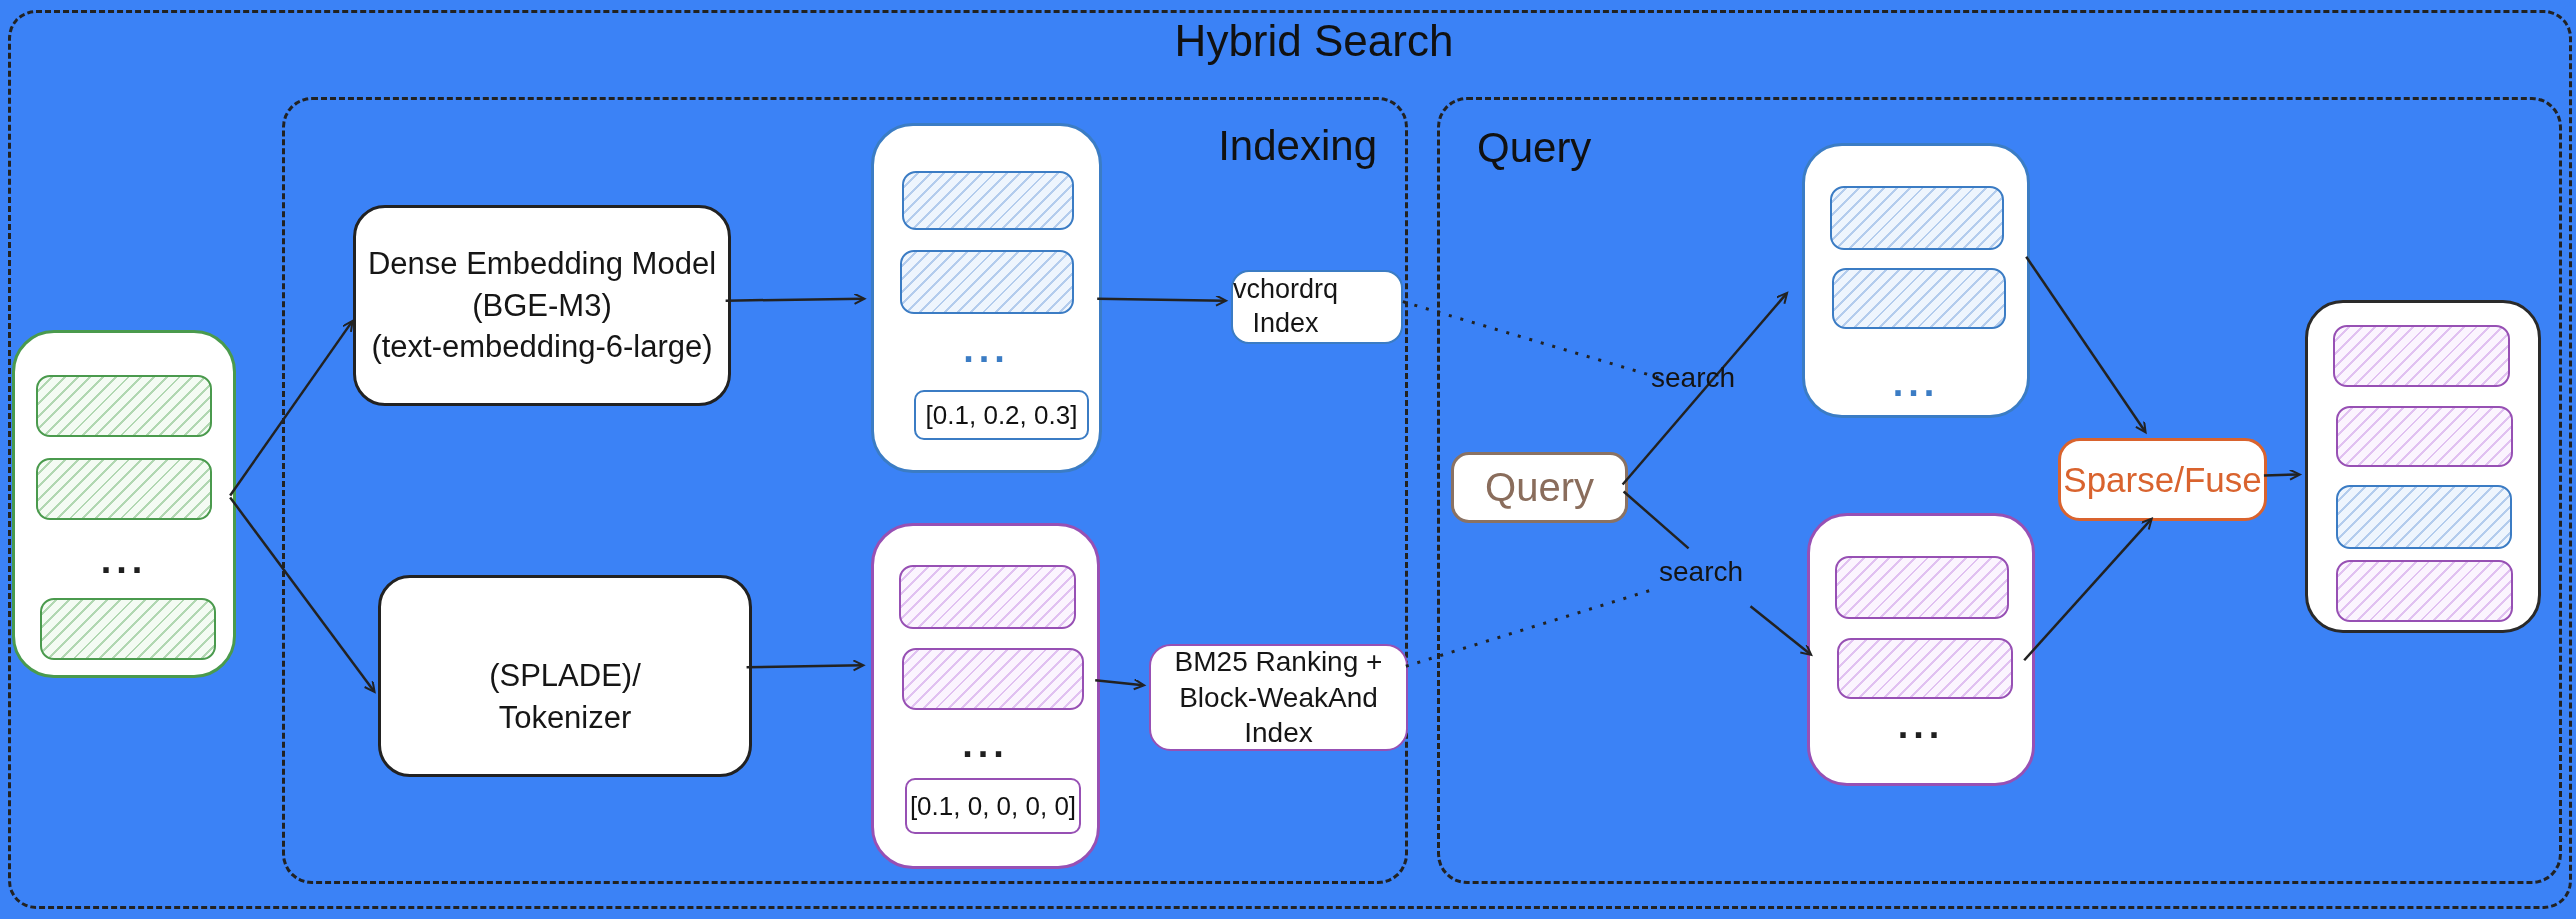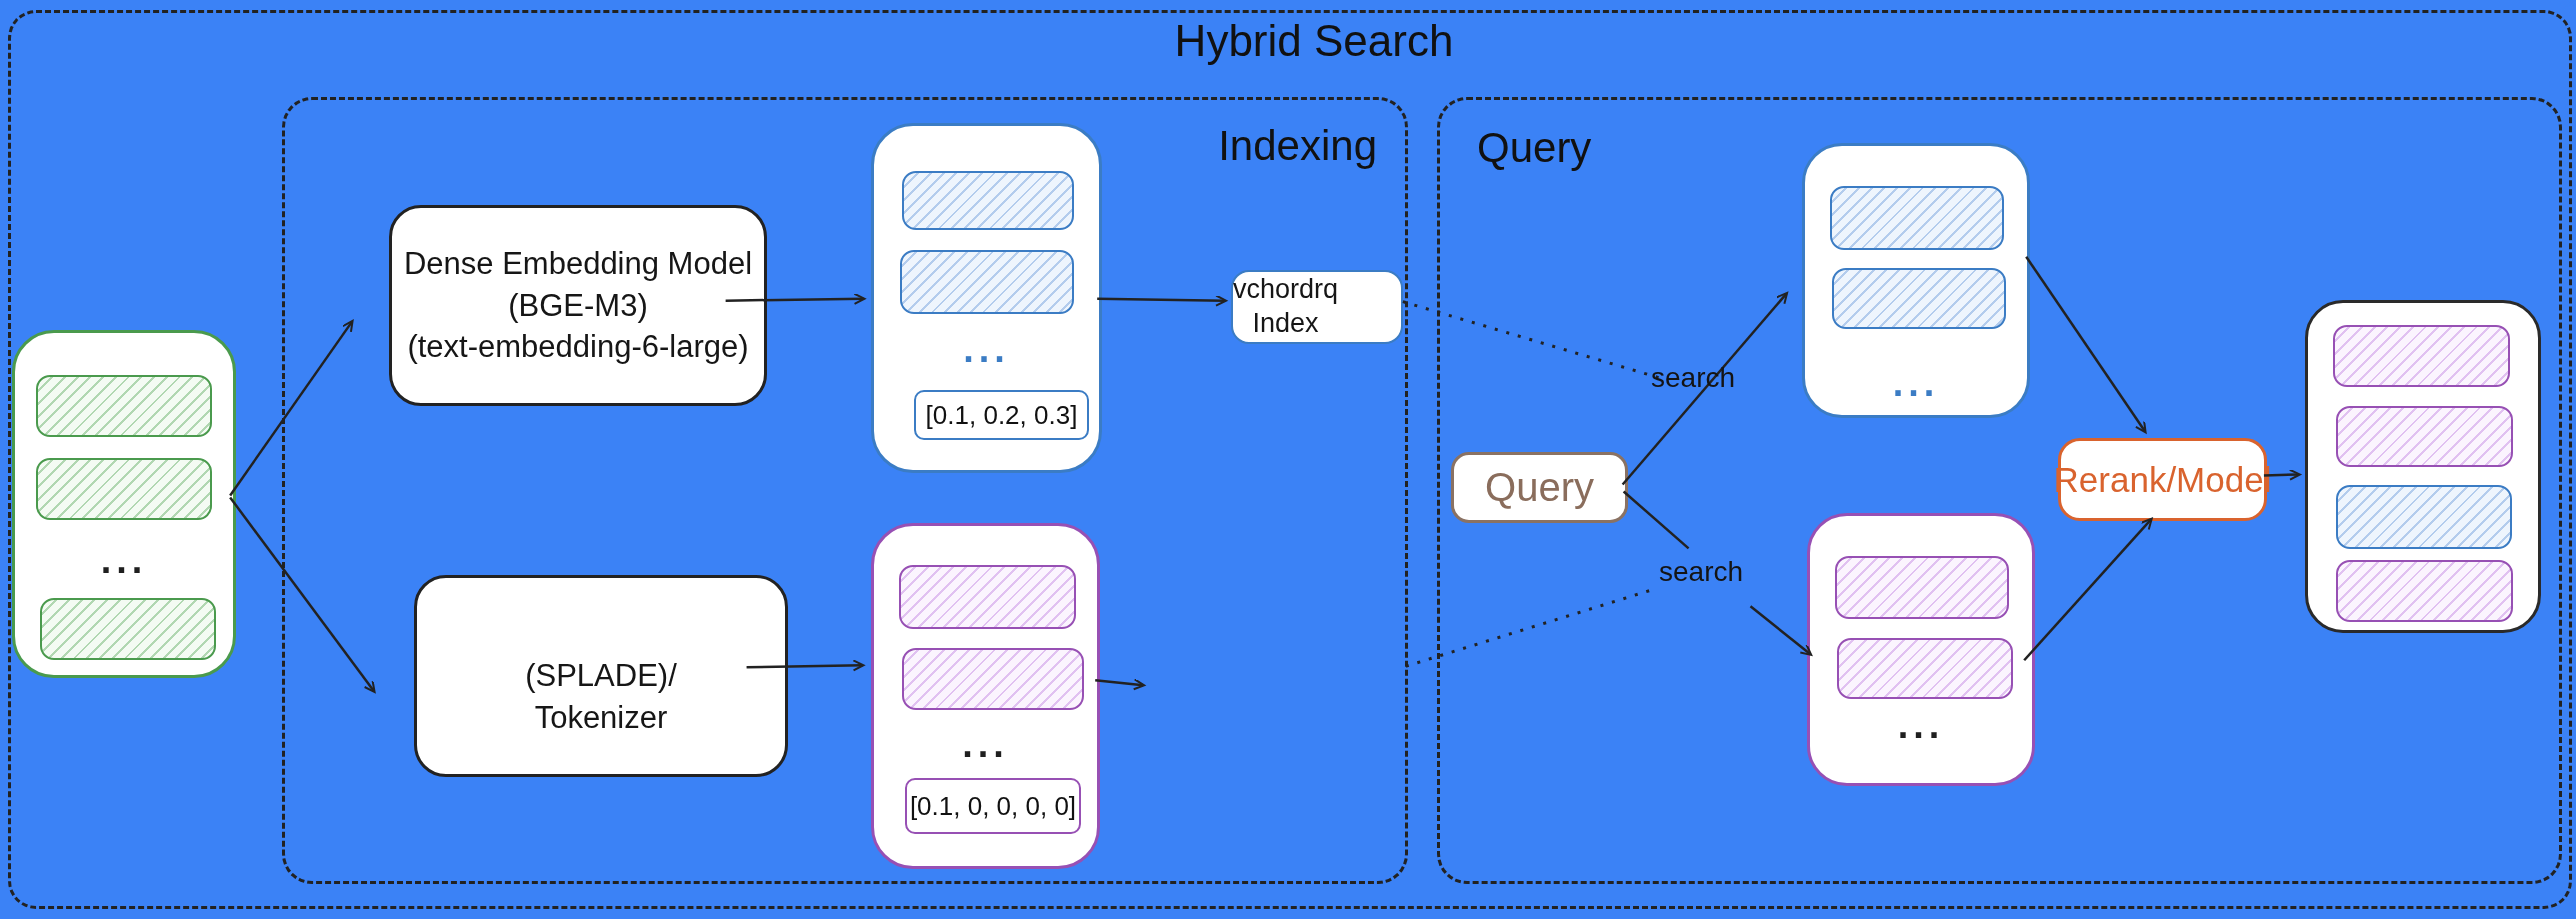--- a/index.html
+++ b/index.html
@@ -3,21 +3,21 @@
 <meta charset="utf-8">
 <style>
   html,body{margin:0;padding:0;background:#ffffff;}
   body{font-family:"Liberation Sans", sans-serif;color:#1d1d1d;}
   #canvas{position:relative;width:2576px;height:919px;background:#3b82f6;overflow:hidden;}
   .section{position:absolute;border:3px dashed #222;border-radius:30px;background:transparent;}
   .section-label{position:absolute;font-size:42px;color:#111;}
   .title{position:absolute;font-size:44px;color:#111;text-align:center;}
 
   .node{position:absolute;border:3px solid #222;border-radius:32px;background:#fff;
-        display:flex;align-items:center;justify-content:center;text-align:center;margin-left:36px;}
+        display:flex;align-items:center;justify-content:center;text-align:center;}
   .node .txt{font-size:31px;line-height:1.34;color:#161616;}
 
   .store{position:absolute;border-radius:42px;background:#fff;}
   .store.green{border:3px solid #4a9a4d;}
   .store.blue{border:3px solid #3b7cc4;}
   .store.purple{border:3px solid #9750b4;}
   .store.black{border:3px solid #2a2a2a;border-radius:38px;}
 
   .hrect{position:absolute;border-radius:14px;}
   .hrect.green{border:2.5px solid #4a9a4d;
@@ -100,39 +100,45 @@
     <div class="chip purple" style="left:31px;top:252px;width:172px;height:52px;">[0.1, 0, 0, 0, 0]</div>
   </div>
 
   <div class="index-node blue" style="left:1231px;top:270px;width:168px;height:70px;">
     <div>
       <span>vchordrq</span><br>
       <span>Index</span>
     </div>
   </div>
 
+  <div class="index-node purple" style="left:1149px;top:644px;width:255px;height:103px;">
+    <div>
+      <span>BM25 Ranking +</span><br>
+      <span>Block-WeakAnd Index</span>
+    </div>
+  </div>
 
   <div class="query-node" style="left:1451px;top:452px;width:171px;height:65px;">
     <span>Query</span>
   </div>
 
   <div class="store blue" style="left:1802px;top:143px;width:222px;height:269px;border-radius:40px;">
     <div class="hrect blue" style="left:25px;top:40px;width:170px;height:60px;"></div>
     <div class="hrect blue" style="left:27px;top:122px;width:170px;height:57px;"></div>
     <div class="dots blue" style="left:0px;top:222px;width:222px;">...</div>
   </div>
 
   <div class="store purple" style="left:1807px;top:513px;width:222px;height:267px;border-radius:40px;">
     <div class="hrect purple" style="left:25px;top:40px;width:170px;height:59px;"></div>
     <div class="hrect purple" style="left:27px;top:122px;width:172px;height:57px;"></div>
     <div class="dots ink" style="left:0px;top:194px;width:222px;">...</div>
   </div>
 
   <div class="rerank-node" style="left:2058px;top:438px;width:203px;height:77px;">
-    <span>Rerank/Model</span>
+    <span>Sparse/Fuse</span>
   </div>
 
   <div class="store black" style="left:2305px;top:300px;width:230px;height:327px;">
     <div class="hrect purple" style="left:25px;top:22px;width:173px;height:58px;"></div>
     <div class="hrect purple" style="left:28px;top:103px;width:173px;height:57px;"></div>
     <div class="hrect blue" style="left:28px;top:182px;width:172px;height:60px;"></div>
     <div class="hrect purple" style="left:28px;top:257px;width:173px;height:58px;"></div>
   </div>
 
   <svg class="overlay" width="2576" height="919" viewBox="0 0 2578 920">

